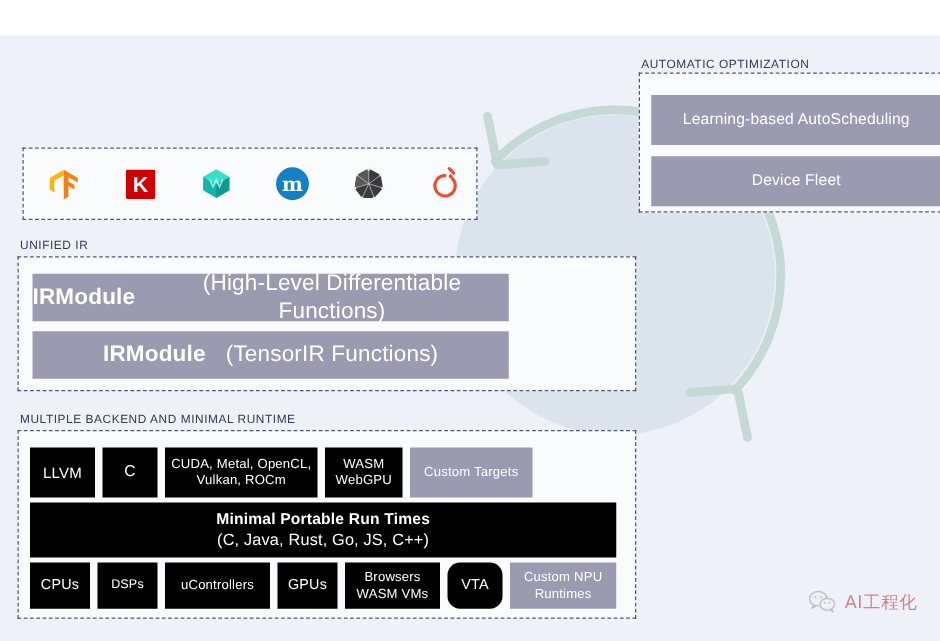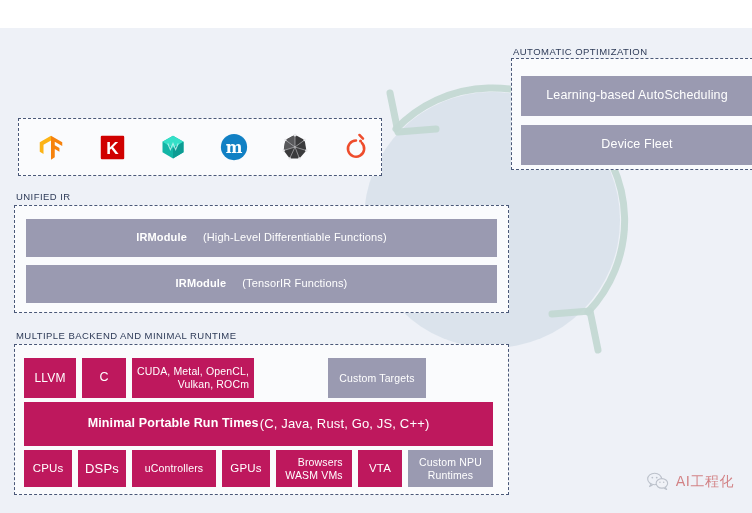--- a/index.html
+++ b/index.html
@@ -47,21 +47,21 @@
     box-sizing:border-box;
     display:flex;
     align-items:center;
     justify-content:center;
     text-align:center;
     color:#ffffff;
     line-height:1.22;
     letter-spacing:.15px;
   }
   .blk.gray{ background:#9a9ab1; }
-  .blk.blue{ background:#be185d;text-align:right; }
+  .blk.blue{ background:#000000; }
 
   
   #fw-box{ left:18px; top:118px; width:364px; height:58px; }
   .logo{
     position:absolute; top:129px; width:36px; height:36px;
     display:flex;align-items:center;justify-content:center;
   }
 
   
   #ao-label{ left:513px; top:46px; }
@@ -70,52 +70,52 @@
     position:absolute; left:521px; width:232px; height:40px;
     font-size:12.5px;
   }
   #ao-1{ top:76px; }
   #ao-2{ top:125px; }
 
   
   #ir-label{ left:16px; top:191px; }
   #ir-box{ left:14px; top:205px; width:495px; height:108px; }
   .ir-item{
-    position:absolute; left:26px; width:471px; height:38px;
-    font-size:11px;
+    position:absolute; left:26px; width:381px; height:38px;
+    font-size:18px;
   }
   #ir-1{ top:219px; }
   #ir-2{ top:265px; }
   .ir-strong{ font-weight:bold; }
   .ir-paren{ margin-left:16px; font-weight:400; }
 
   
   #be-label{ left:16px; top:330px;text-align:right; }
   #be-box{ left:14px; top:344px; width:495px; height:151px; }
   .be-t{ position:absolute; top:358px; height:40px; font-size:10.5px; }
   #be-t1{ left:24px;  width:52px; font-size:12px; }
   #be-t2{ left:82px;  width:44px; font-size:12.5px; }
   #be-t3{ left:132px; width:122px; }
   #be-t4{ left:260px; width:62px; }
   #be-t5{ left:328px; width:98px; }
 
   #runtime{
     position:absolute; left:24px; top:402px; width:469px; height:44px;
-    flex-direction:row; gap:1px;
+    flex-direction:column; gap:1px;
   }
   .rt-1{ font-weight:bold; font-size:12.5px; }
   .rt-2{ font-size:13px; }
 
   .be-b{ position:absolute; top:450px; height:37px; font-size:10.5px; }
   #be-b1{ left:24px;  width:48px; font-size:11.5px; }
-  #be-b2{ left:78px;  width:48px; font-size:13px; }
+  #be-b2{ left:78px;  width:48px; font-size:10px; }
   #be-b3{ left:132px; width:84px; }
   #be-b4{ left:222px; width:48px; font-size:11.5px; }
   #be-b5{ left:276px; width:76px; }
-  #be-b6{ left:358px; width:44px; font-size:11.5px; }
+  #be-b6{ left:358px; width:44px; font-size:11.5px;border-radius:10px; }
   #be-b7{ left:408px; width:85px; }
 
   
   #wm{
     position:absolute; right:18px; bottom:22px;
     display:flex; align-items:center; gap:7px;
     opacity:.52;
   }
   #wm-text{
     font-size:14px; color:#b91c1c; letter-spacing:.5px;
@@ -218,20 +218,21 @@
     <span class="ir-paren">(TensorIR Functions)</span>
   </div>
 
   <div class="sec-label" id="be-label">MULTIPLE BACKEND AND MINIMAL RUNTIME</div>
 
   <div class="dash-box" id="be-box"></div>
 
   <div class="blk blue be-t" id="be-t1">LLVM</div>
   <div class="blk blue be-t" id="be-t2">C</div>
   <div class="blk blue be-t" id="be-t3">CUDA, Metal, OpenCL,<br>Vulkan, ROCm</div>
+  <div class="blk blue be-t" id="be-t4">WASM<br>WebGPU</div>
   <div class="blk gray be-t" id="be-t5">Custom Targets</div>
 
   <div class="blk blue" id="runtime">
     <span class="rt-1">Minimal Portable Run Times</span>
     <span class="rt-2">(C, Java, Rust, Go, JS, C++)</span>
   </div>
 
   <div class="blk blue be-b" id="be-b1">CPUs</div>
   <div class="blk blue be-b" id="be-b2">DSPs</div>
   <div class="blk blue be-b" id="be-b3">uControllers</div>

